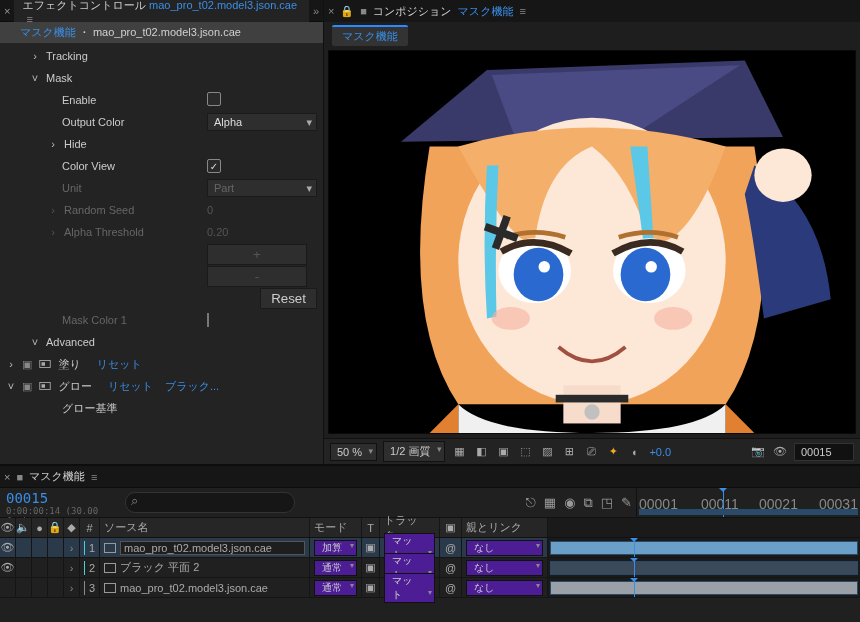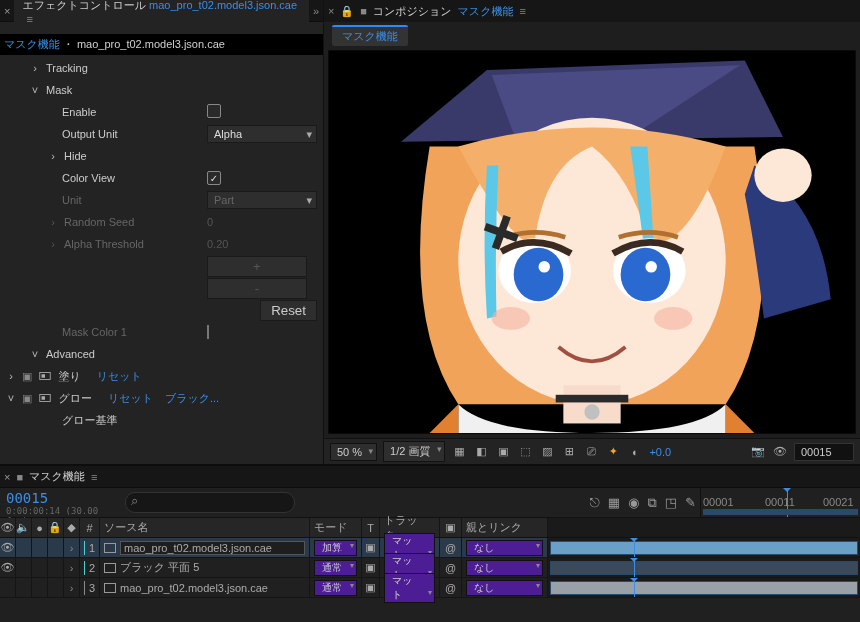--- a/index.html
+++ b/index.html
@@ -8,21 +8,21 @@
   .top-row { display: flex; height: 464px; }
   .panel-effects { width: 324px; background: #232323; border-right: 1px solid #111; display: flex; flex-direction: column; }
   .panel-preview { flex: 1; background: #1e1e1e; display: flex; flex-direction: column; }
   .tab-bar { display: flex; align-items: center; height: 22px; background: #161616; border-bottom: 1px solid #0d0d0d; padding: 0 4px; gap: 4px; }
   .tab-bar .close-x { color: #999; cursor: pointer; }
   .tab { padding: 3px 8px; background: #232323; color: #ccc; border-top: 2px solid transparent; }
   .tab.active { border-top: 2px solid #2a8aff; }
   .tab-link { color: #3a8ee6; }
   .menu-icon { color: #888; margin-left: 4px; }
   .panel-overflow { margin-left: auto; color: #888; }
-  .subheader { padding: 3px 4px; background: #000000; margin-top: 12px; }
+  .subheader { padding: 3px 20px; background: #404040; }
   .subheader .link { color: #3a8ee6; }
   .fx-body { flex: 1; overflow: auto; padding: 2px 6px; }
   .fx-row { display: flex; align-items: center; height: 22px; gap: 6px; }
   .fx-indent { display: inline-block; }
   .chev { width: 10px; text-align: center; color: #bbb; cursor: pointer; }
   .fx-label { flex: 0 0 auto; color: #ccc; }
   .fx-label.dim { color: #666; }
   .fx-val { margin-left: auto; width: 110px; }
   .checkbox { width: 14px; height: 14px; border: 1px solid #888; border-radius: 2px; display: inline-flex; align-items: center; justify-content: center; background: #2a2a2a; cursor: pointer; }
   .checkbox.checked::after { content: "✓"; color: #ddd; font-size: 10px; }
@@ -51,21 +51,21 @@
   .tl-header { display: flex; height: 30px; border-bottom: 1px solid #111; }
   .tl-time-block { width: 125px; padding: 2px 6px; }
   .tl-frame { color: #3a8ee6; font-size: 14px; font-family: monospace; }
   .tl-timecode { color: #666; font-size: 9px; font-family: monospace; }
   .tl-search { flex: 0 0 260px; display: flex; align-items: center; }
   .tl-search input { background: #161616; border: 1px solid #333; border-radius: 10px; padding: 2px 6px 2px 22px; color: #ccc; width: 170px; }
   .tl-search-wrap { position: relative; }
   .tl-search-wrap::before { content: "⌕"; position: absolute; left: 6px; top: 1px; color: #888; font-size: 13px; }
   .tl-tools { flex: 1; display: flex; align-items: center; gap: 8px; justify-content: flex-end; padding-right: 4px; }
   .tl-icon { color: #999; cursor: pointer; font-size: 13px; }
-  .tl-ruler-area { width: 160px; border-left: 1px solid #111; position: relative; font-family: monospace; font-size: 11px; color: #888; }
+  .tl-ruler-area { width: 224px; border-left: 1px solid #111; position: relative; font-family: monospace; font-size: 14px; color: #888; }
   .tl-ruler-area .tick { position: absolute; top: 8px; }
   .tl-playhead { position: absolute; top: 0; bottom: 0; width: 1px; background: #3a8ee6; }
   .tl-playhead::before { content: ""; position: absolute; top: 0; left: -4px; border: 4px solid transparent; border-top-color: #3a8ee6; }
   .tl-columns-header { display: flex; height: 20px; background: #262626; border-bottom: 1px solid #111; align-items: center; }
   .col { border-right: 1px solid #151515; padding: 0 4px; height: 100%; display: flex; align-items: center; color: #aaa; }
   .col.eye { width: 16px; justify-content: center; }
   .col.num { width: 20px; justify-content: center; }
   .col.name { width: 210px; }
   .col.mode { width: 52px; }
   .col.t { width: 18px; justify-content: center; }
@@ -117,21 +117,21 @@
           <span class="chev">˅</span>
           <span class="fx-label">Mask</span>
         </div>
         <div class="fx-row">
           <span class="fx-indent" style="width:50px"></span>
           <span class="fx-label">Enable</span>
           <span class="fx-val"><span class="checkbox"></span></span>
         </div>
         <div class="fx-row">
           <span class="fx-indent" style="width:50px"></span>
-          <span class="fx-label">Output Unit</span>
+          <span class="fx-label">Output Color</span>
           <span class="fx-val">
               <div class="select">Alpha</div>
             </span>
         </div>
         <div class="fx-row">
           <span class="fx-indent" style="width:36px"></span>
           <span class="chev">›</span>
           <span class="fx-label">Hide</span>
         </div>
         <div class="fx-row">
@@ -376,21 +376,21 @@
         </div>
         <div class="tl-layer">
     <div class="col eye">👁</div>
     <div class="col eye"></div>
     <div class="col eye"></div>
     <div class="col eye"></div>
     <div class="col eye" style="color:#888">›</div>
     <div class="col num"><span class="layer-color" style="background:#4ad0d0"></span>2</div>
     <div class="col name">
             <span class="layer-icon"></span>
-            <span>ブラック 平面 5</span>
+            <span>ブラック 平面 2</span>
           </div>
     <div class="col mode">
             <div class="mini-select">通常</div>
           </div>
     <div class="col t">▣</div>
     <div class="col track">
             <div class="mini-select">マット</div>
           </div>
     <div class="col sw">@</div>
     <div class="col parent">

